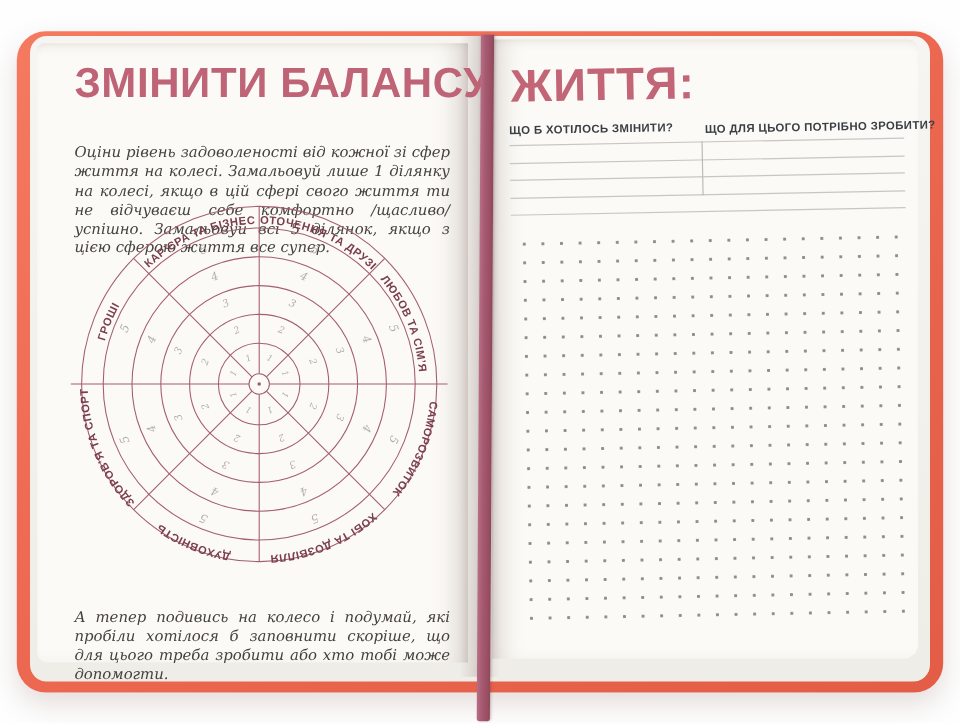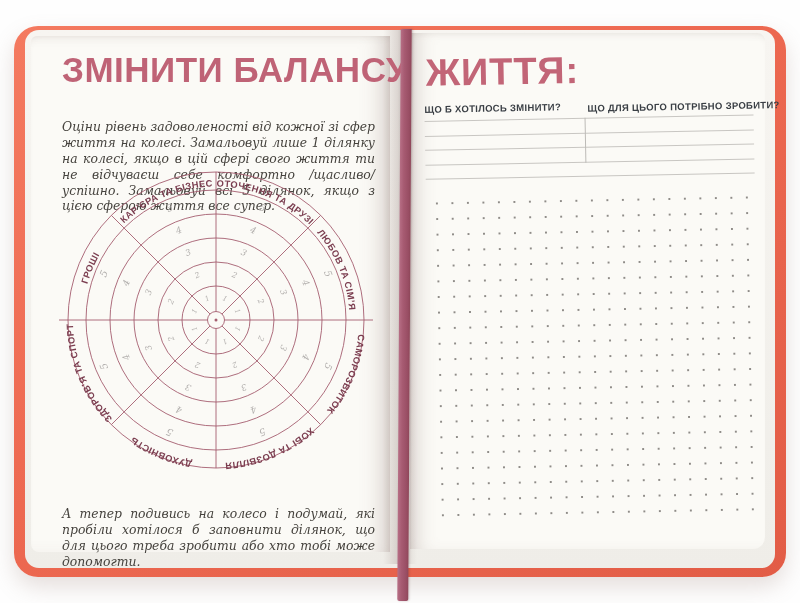--- a/index.html
+++ b/index.html
@@ -126,21 +126,21 @@
         <path id="secarc4" d="M 291.8425491444857 231.03005169260985 A 143 143 0 0 1 121.99907067088897 301.3815239569965" fill="none"></path>
         <text fill="#7b3e50" font-size="9.3" font-weight="bold" letter-spacing="0.4" font-family="&quot;Liberation Sans&quot;, sans-serif"><textPath href="#secarc4" xlink:href="#secarc4" startOffset="50%" text-anchor="middle">ХОБІ ТА ДОЗВІЛЛЯ</textPath></text>
         <path id="secarc5" d="M 208.00092932911107 301.38152395699643 A 143 143 0 0 1 38.1574508555143 231.03005169260985" fill="none"></path>
         <text fill="#7b3e50" font-size="9.3" font-weight="bold" letter-spacing="0.4" font-family="&quot;Liberation Sans&quot;, sans-serif"><textPath href="#secarc5" xlink:href="#secarc5" startOffset="50%" text-anchor="middle">ДУХОВНІСТЬ</textPath></text>
         <path id="secarc6" d="M 98.96994830739017 291.8425491444857 A 143 143 0 0 1 28.61847604300354 121.99907067088895" fill="none"></path>
         <text fill="#7b3e50" font-size="9.3" font-weight="bold" letter-spacing="0.4" font-family="&quot;Liberation Sans&quot;, sans-serif"><textPath href="#secarc6" xlink:href="#secarc6" startOffset="50%" text-anchor="middle">ЗДОРОВ’Я ТА СПОРТ</textPath></text>
         <path id="secarc7" d="M 37.678787075111714 205.1442242338205 A 133.5 133.5 0 0 1 103.35656013312291 46.58405377070743" fill="none"></path>
         <text fill="#7b3e50" font-size="9.3" font-weight="bold" letter-spacing="0.4" font-family="&quot;Liberation Sans&quot;, sans-serif"><textPath href="#secarc7" xlink:href="#secarc7" startOffset="50%" text-anchor="middle">ГРОШІ</textPath></text>
       </svg>
   </div>
-  <div class="para outro">А тепер подивись на колесо і подумай, які пробіли хотілося б заповнити ділянок, що для цього треба зробити або хто тобі може допомогти.</div>
+  <div class="para outro">А тепер подивись на колесо і подумай, які пробіли хотілося б заповнити скоріше, що для цього треба зробити або хто тобі може допомогти.</div>
 
   <div class="rp-content">
     <div class="title-right">ЖИТТЯ:</div>
     <div class="col-header col1">ЩО Б ХОТІЛОСЬ ЗМІНИТИ?</div>
     <div class="col-header col2">ЩО ДЛЯ ЦЬОГО ПОТРІБНО ЗРОБИТИ?</div>
     <div class="ruled" id="ruled-lines">
         <div class="rule" style="top: 0px;"></div>
         <div class="rule" style="top: 14.6px;"></div>
         <div class="rule" style="top: 29.2px;"></div>
         <div class="rule" style="top: 43.8px;"></div>

